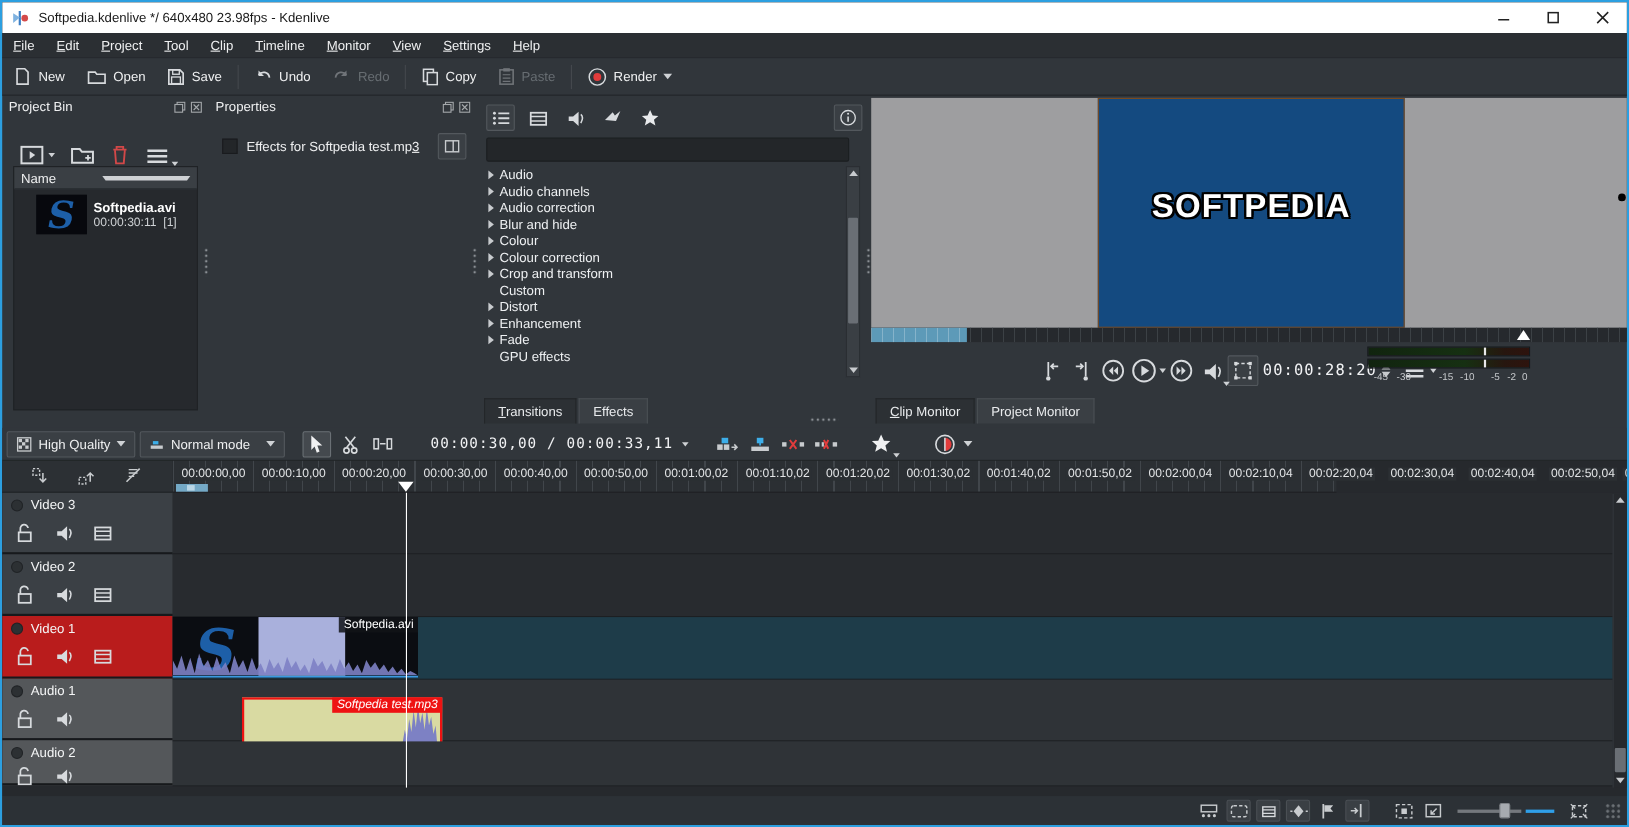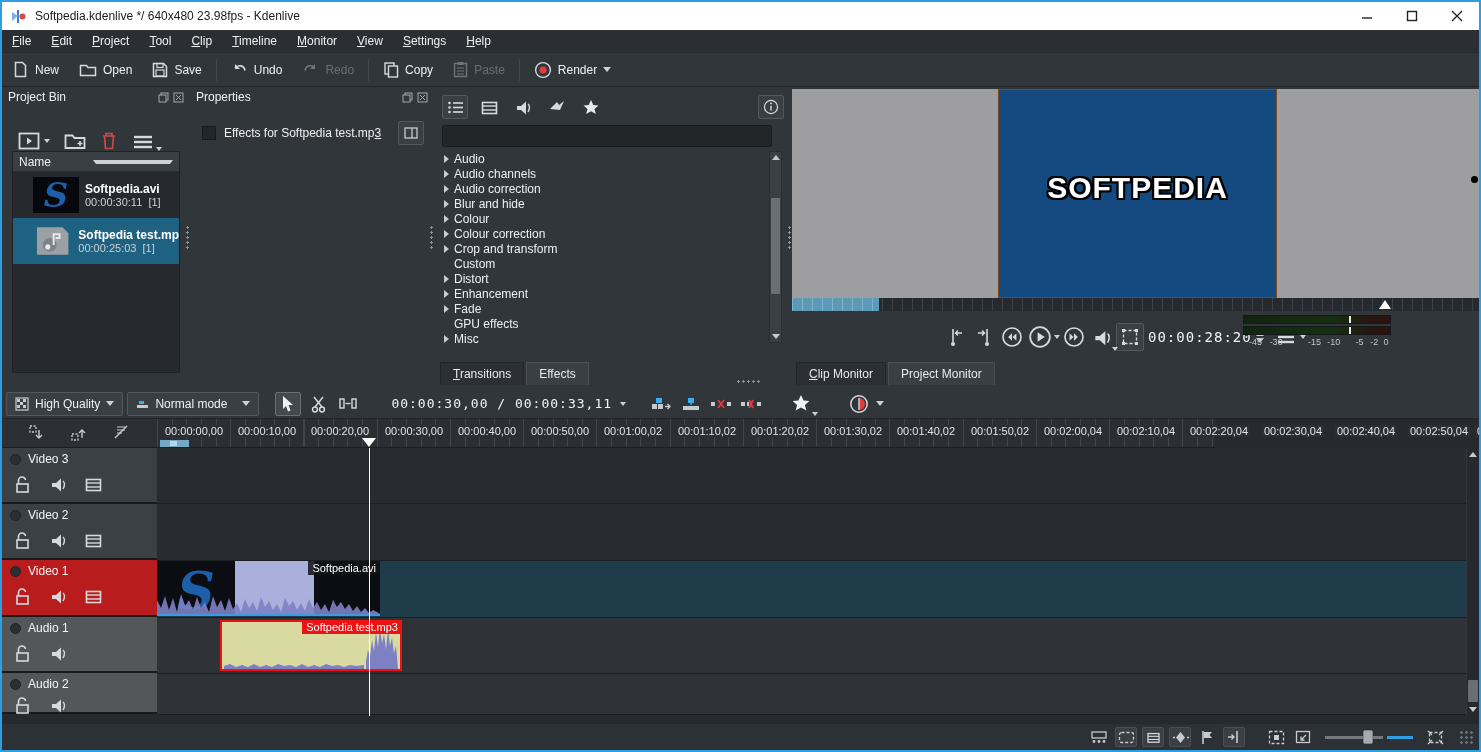--- a/index.html
+++ b/index.html
@@ -130,21 +130,21 @@
   .lanes { position:absolute; left:155px; top:29px; width:1322px; height:268px; }
   .lane { position:relative; border-bottom:1px solid #1c1f22; }
   .lane.video { background:#282b2f; height:56px; }
   .lane.active { background:#1e3c49; }
   .lane.audio { background:#2f3337; height:56px; }
   .lane:nth-child(1){height:56px}.lane:nth-child(2){height:57px}.lane:nth-child(3){height:57px}.lane:nth-child(4){height:56px}.lane:nth-child(5){height:41px}
 
   .clip-avi { position:absolute; left:0; top:0; width:223px; height:55px; background:#0b0d12; overflow:hidden; border-bottom:2px solid #3b9ae0; }
   .seg { position:absolute; top:0; height:55px; }
   .clip-label { position:absolute; right:0; top:0; font-size:11px; color:#fff; background:rgba(18,20,24,.85); padding:1px 4px; }
-  .clip-mp3 { position:absolute; left:63px; top:2px; width:182px; height:51px; background:#d9daa2; border:2px solid #ee1212; }
+  .clip-mp3 { position:absolute; left:63px; top:16px; width:182px; height:51px; background:#d9daa2; border:2px solid #ee1212;font-style:italic; }
   .clip-label-red { position:absolute; right:-2px; top:-2px; font-size:11px; color:#fff; background:#ee1212; padding:1px 4px; }
   .playhead-line { position:absolute; left:212px; top:0; width:1px; height:268px; background:#ffffff; z-index:9; }
   .ph-tri { position:absolute; left:149px; top:19px; width:0; height:0; border-left:7px solid transparent; border-right:7px solid transparent; border-top:9px solid #fff; z-index:9; }
   .vscroll { position:absolute; right:0; top:30px; width:13px; height:267px; background:#26292d; border-left:1px solid #33373c; }
   .vscroll .thumb { position:absolute; left:1px; bottom:14px; width:10px; height:22px; background:#6a6f75; border-radius:1px; }
 
   
   .statusbar { left:0; top:722px; width:1477px; height:26px; background:#2c3136; display:flex; align-items:center; justify-content:flex-end; gap:5px; padding-right:6px; }
   .sbtn { width:22px; height:20px; display:flex; align-items:center; justify-content:center; border-radius:2px; }
   .sbtn.box { border:1px solid #4a4f54; background:#3a3f44; }
@@ -343,34 +343,20 @@
             <svg class="i" width="46" height="36" viewBox="0 0 46 36">
                 <rect width="46" height="36" fill="#07080d"></rect>
                 <text x="23" y="30" text-anchor="middle" font-family="DejaVu Serif, serif" font-size="34" font-style="italic" font-weight="bold" fill="#1d5fa8">S</text>
               </svg>
             </span>
           <span class="bin-meta">
             <div class="nm">Softpedia.avi</div>
             <div class="dur"><span>00:00:30:11</span>&nbsp;&nbsp;<span>[1]</span></div>
           </span>
         </div>
-        <div class="bin-item selected">
-          <span class="bin-thumb audio">
-            <svg class="i" width="40" height="36" viewBox="0 0 40 36">
-                <path d="M4 4 h26 l6 6 v22 h-32 z" fill="#9aa0a4"></path>
-                <circle cx="17" cy="22" r="7" fill="#7d838a"></circle>
-                <path d="M21 22 v-11 h6 v4 h-4" fill="none" stroke="#e8eaec" stroke-width="2"></path>
-                <circle cx="15" cy="24" r="2.6" fill="#e8eaec"></circle>
-              </svg>
-            </span>
-          <span class="bin-meta">
-            <div class="nm">Softpedia test.mp</div>
-            <div class="dur"><span>00:00:25:03</span>&nbsp;&nbsp;<span>[1]</span></div>
-          </span>
-        </div>
       </div>
       <div class="abs vhandle" style="left:181px; top:138px;"></div>
     </div>
 
     <div class="abs props">
       <div class="panel-head">
         <span class="ph-title">Properties</span>
         <span class="ph-ico">
             <svg class="i" width="11" height="11">
               <rect x="3" y="1" width="7" height="7" fill="none" stroke="#b9bcbf"></rect>
@@ -479,24 +465,20 @@
             <span class="caret-r"></span>
             <span>Enhancement</span>
           </div>
         <div class="fx-row">
             <span class="caret-r"></span>
             <span>Fade</span>
           </div>
         <div class="fx-row leaf">
             <span class="caret-r"></span>
             <span>GPU effects</span>
-          </div>
-        <div class="fx-row">
-            <span class="caret-r"></span>
-            <span>Misc</span>
           </div>
       </div>
       <div class="fx-scroll">
         <div class="sb-arrow">
             <span class="tri-u"></span>
           </div>
         <div class="fx-thumb"></div>
         <div class="sb-arrow" style="position:absolute;bottom:0">
             <span class="tri-dn"></span>
           </div>

